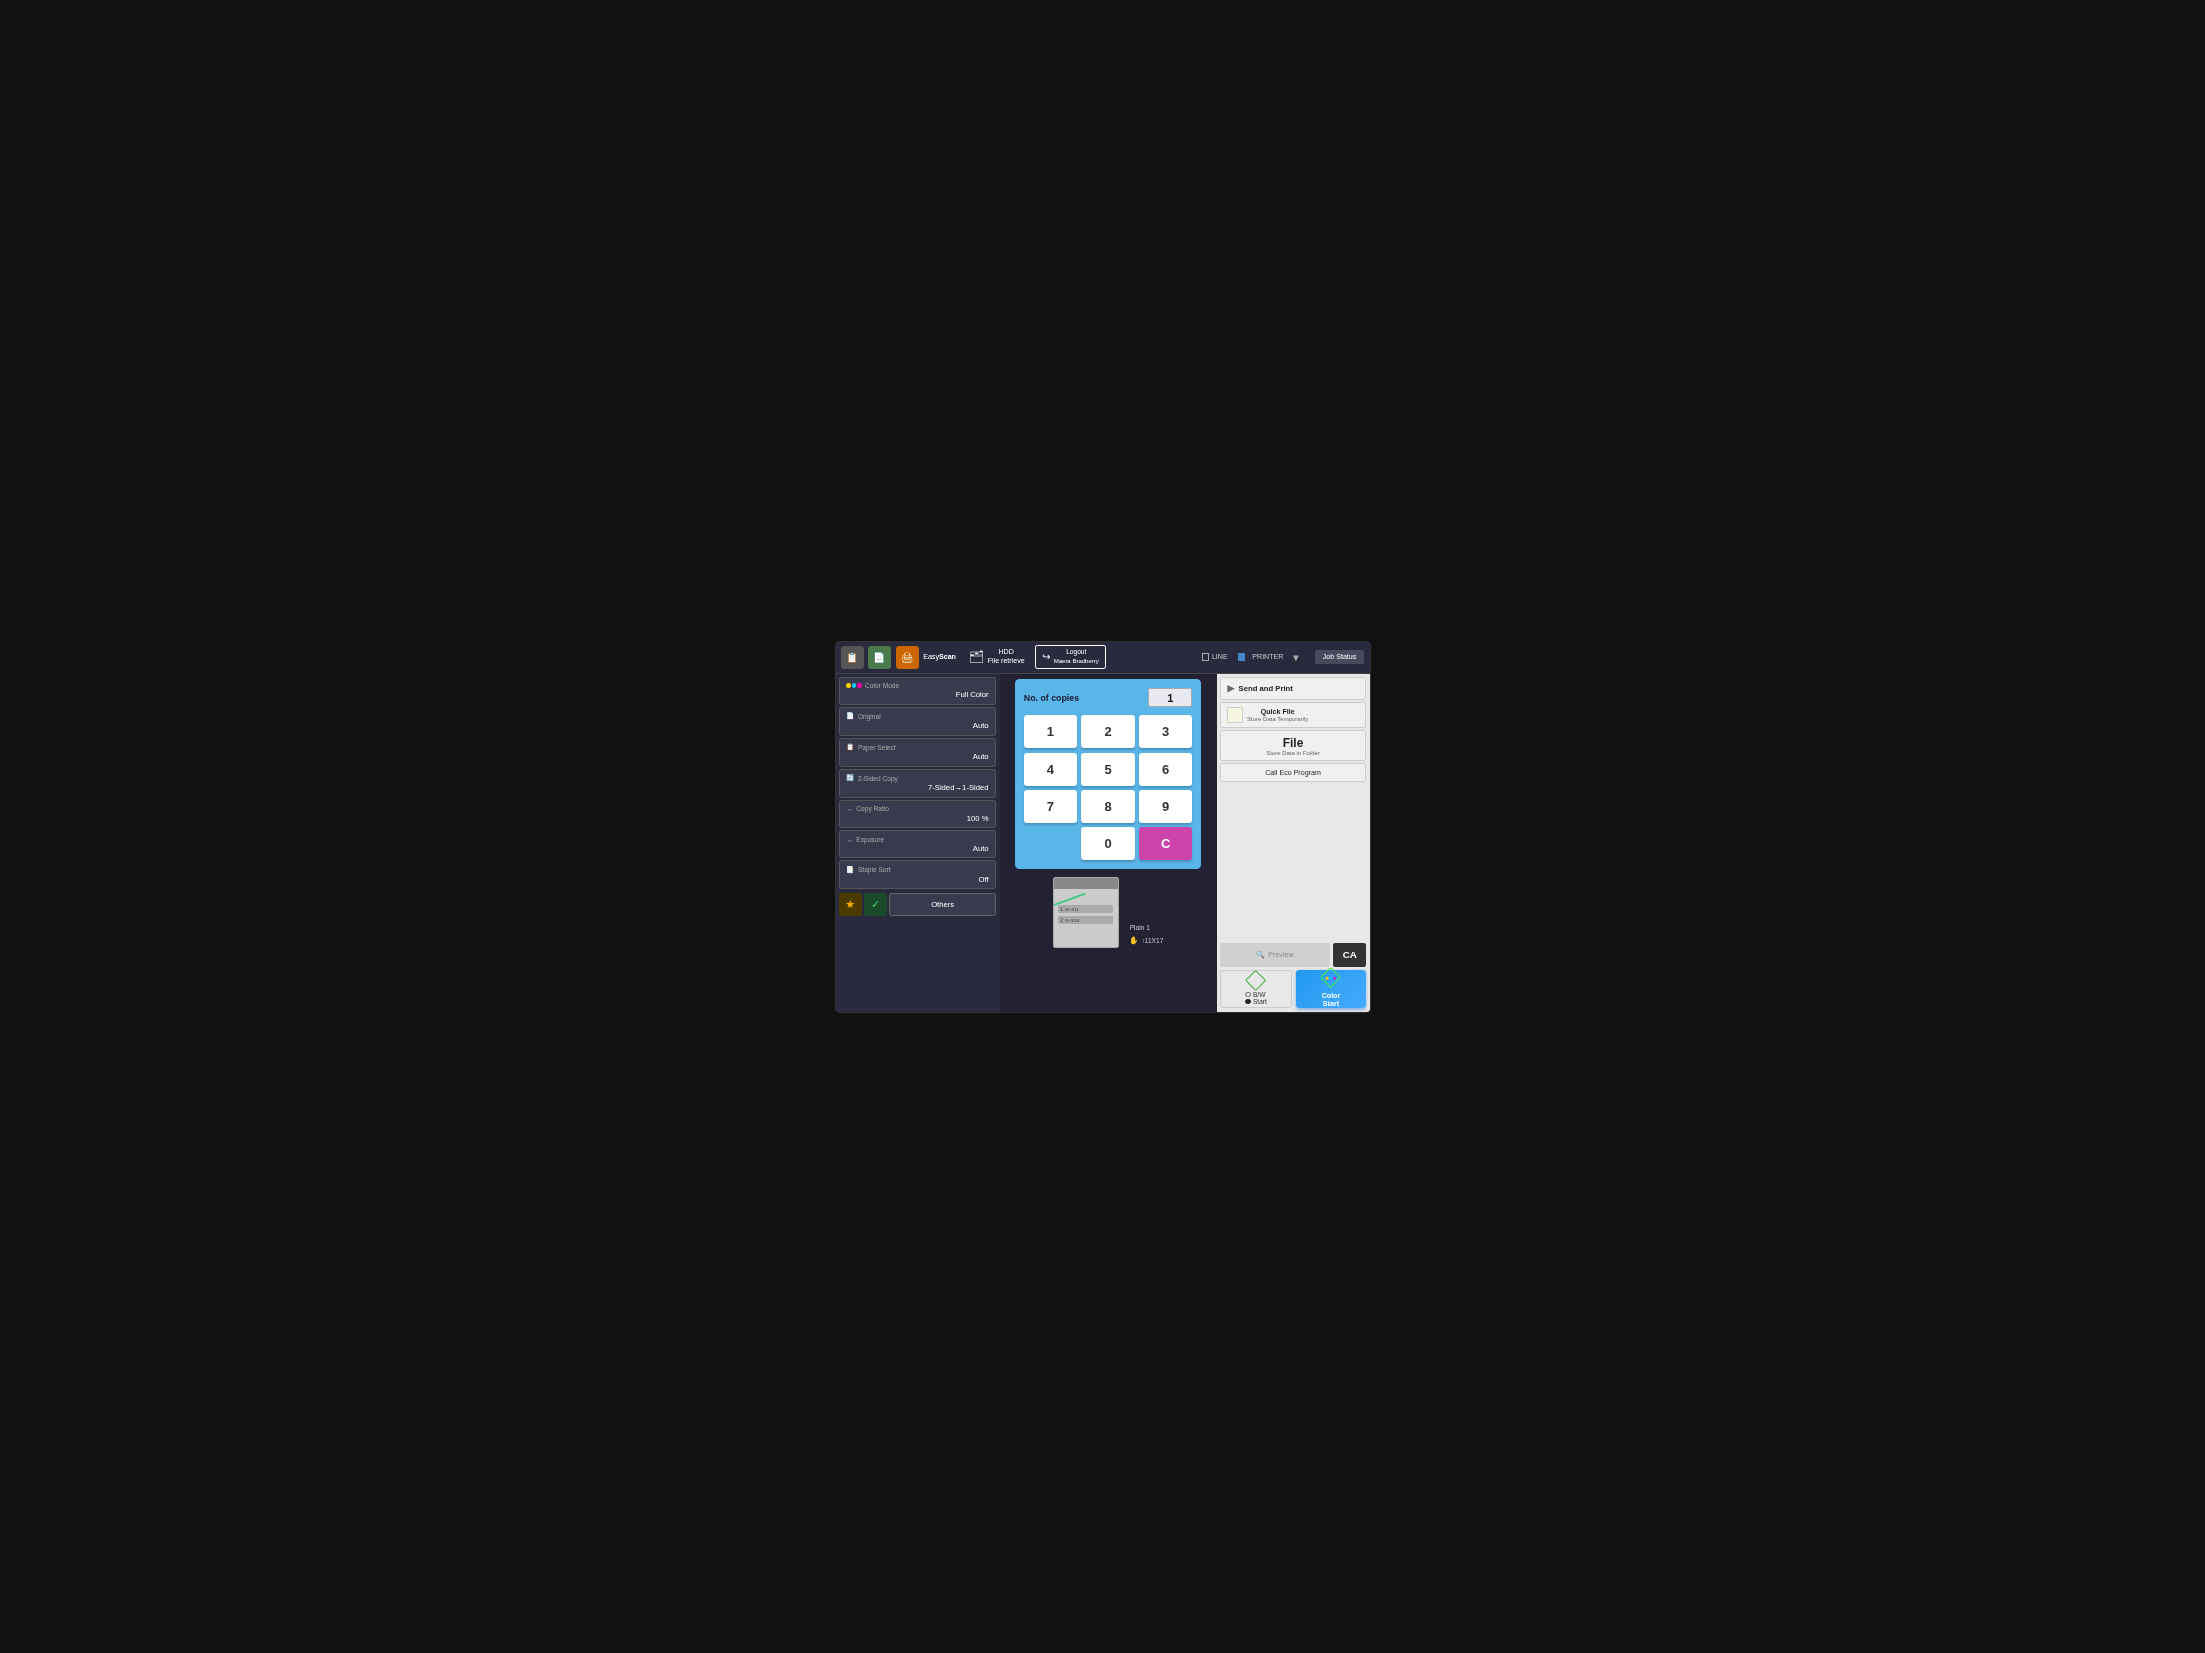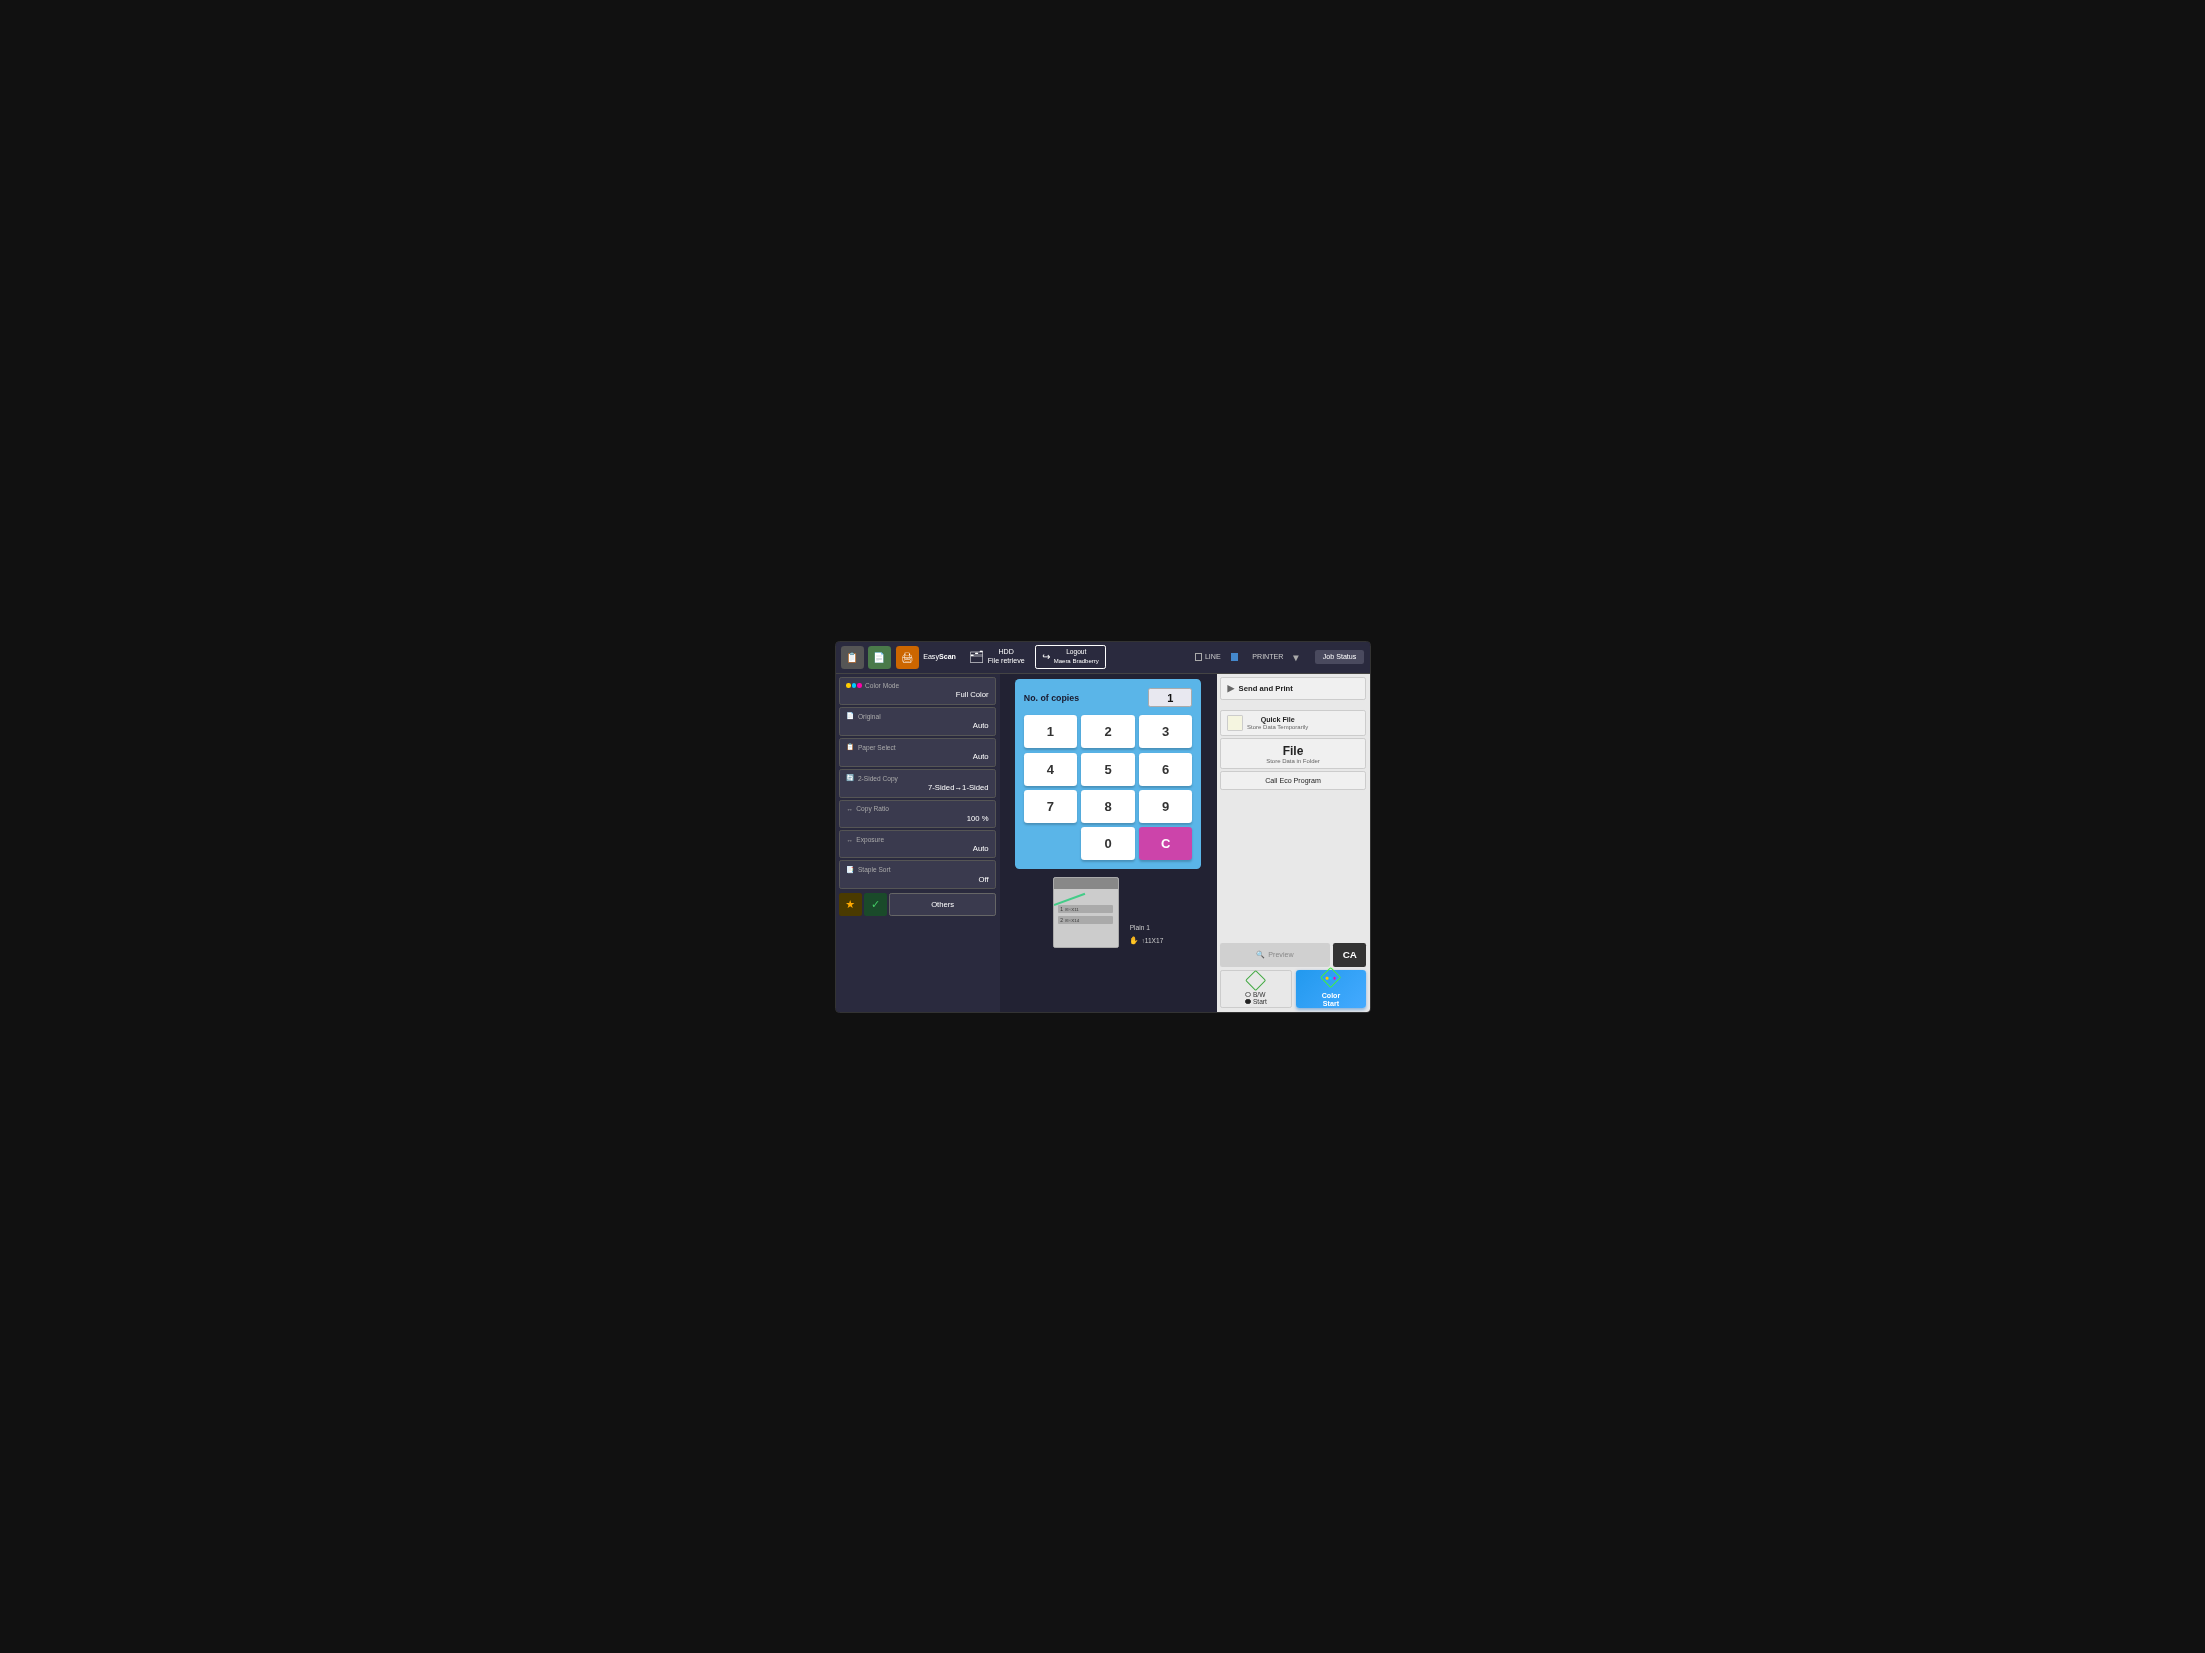--- a/index.html
+++ b/index.html
@@ -80,21 +80,21 @@
     }
     .line-checkbox {
       width: 7.7px; height: 7.7px;
       border: 0.5px solid #aaa;
       background: transparent;
       display: inline-block;
     }
     .printer-indicator {
       display: flex;
       align-items: center;
-      gap: 14px;
+      gap: 7px;
       color: #ccc;
       font-size: 7.1px;
     }
     .printer-square {
       width: 7.7px; height: 7.7px;
       background: #4488cc;
       display: inline-block;
     }
     .job-status-btn {
       background: #4a4a5e;
@@ -347,21 +347,20 @@
     }
     .quick-file-btn {
       background: #f0f0f0;
       border: 0.5px solid #ccc;
       border-radius: 2.2px;
       padding: 4.4px 6.6px;
       cursor: pointer;
       display: flex;
       align-items: center;
       gap: 4.4px;
-      margin-top: 8px;
     }
     .quick-file-square {
       width: 15.3px; height: 15.3px;
       background: #f5f5e0;
       border: 0.5px solid #ccc;
       border-radius: 1.1px;
     }
     .quick-file-text { font-size: 7.1px; }
     .quick-file-title { font-weight: bold; color: #222; }
     .quick-file-sub { font-size: 6px; color: #666; }

